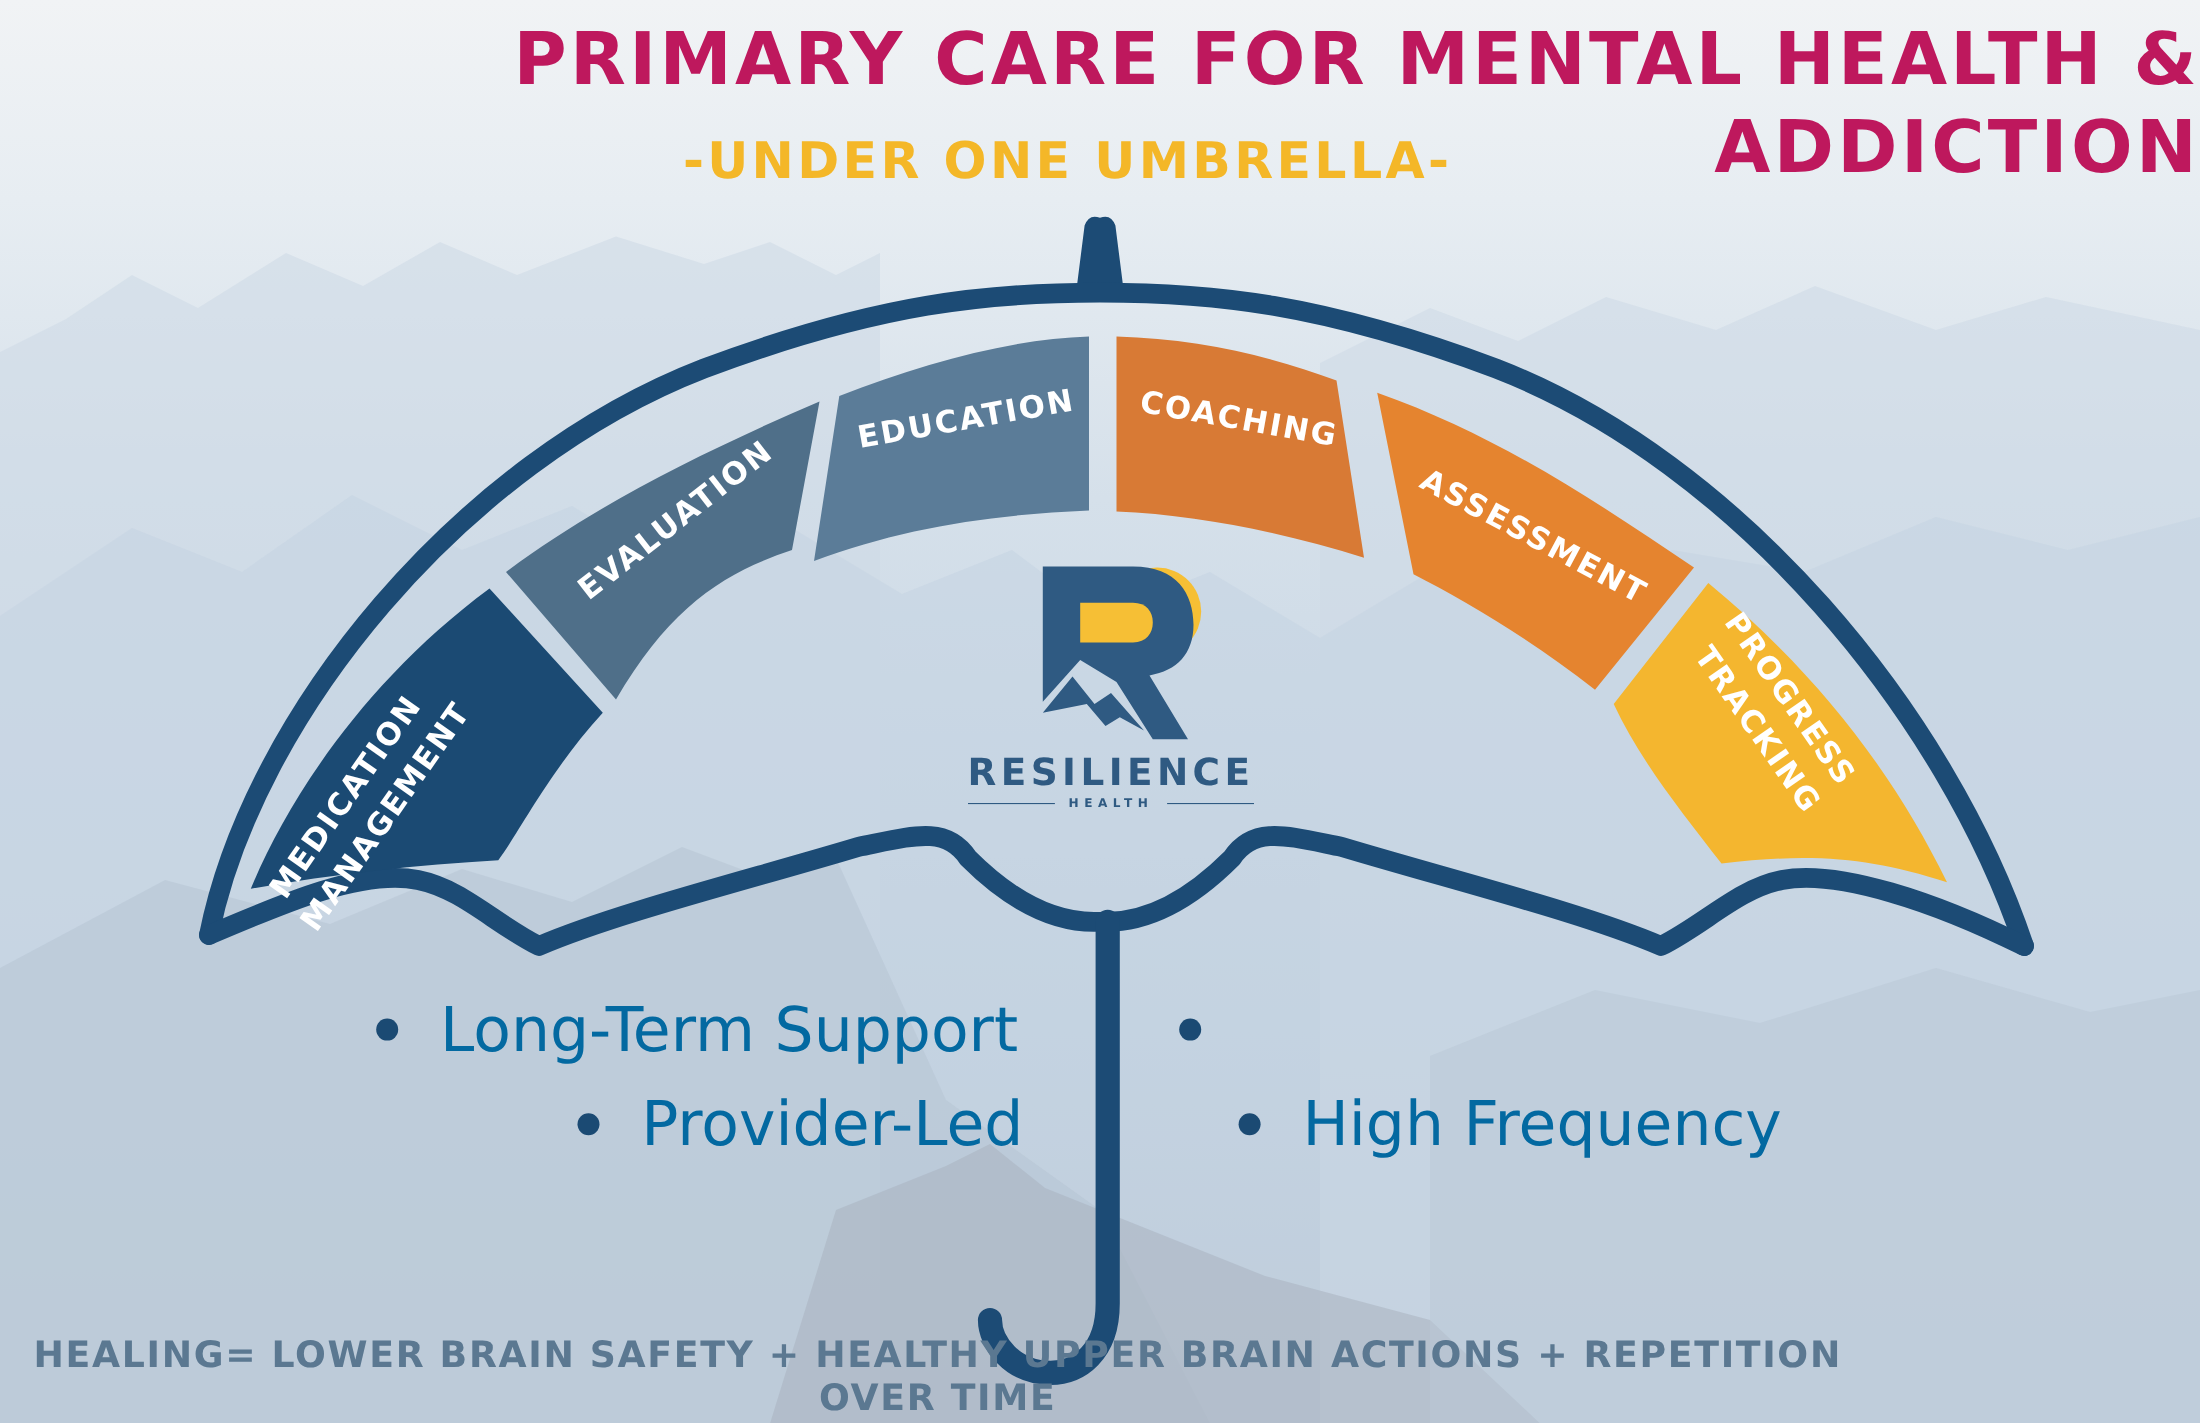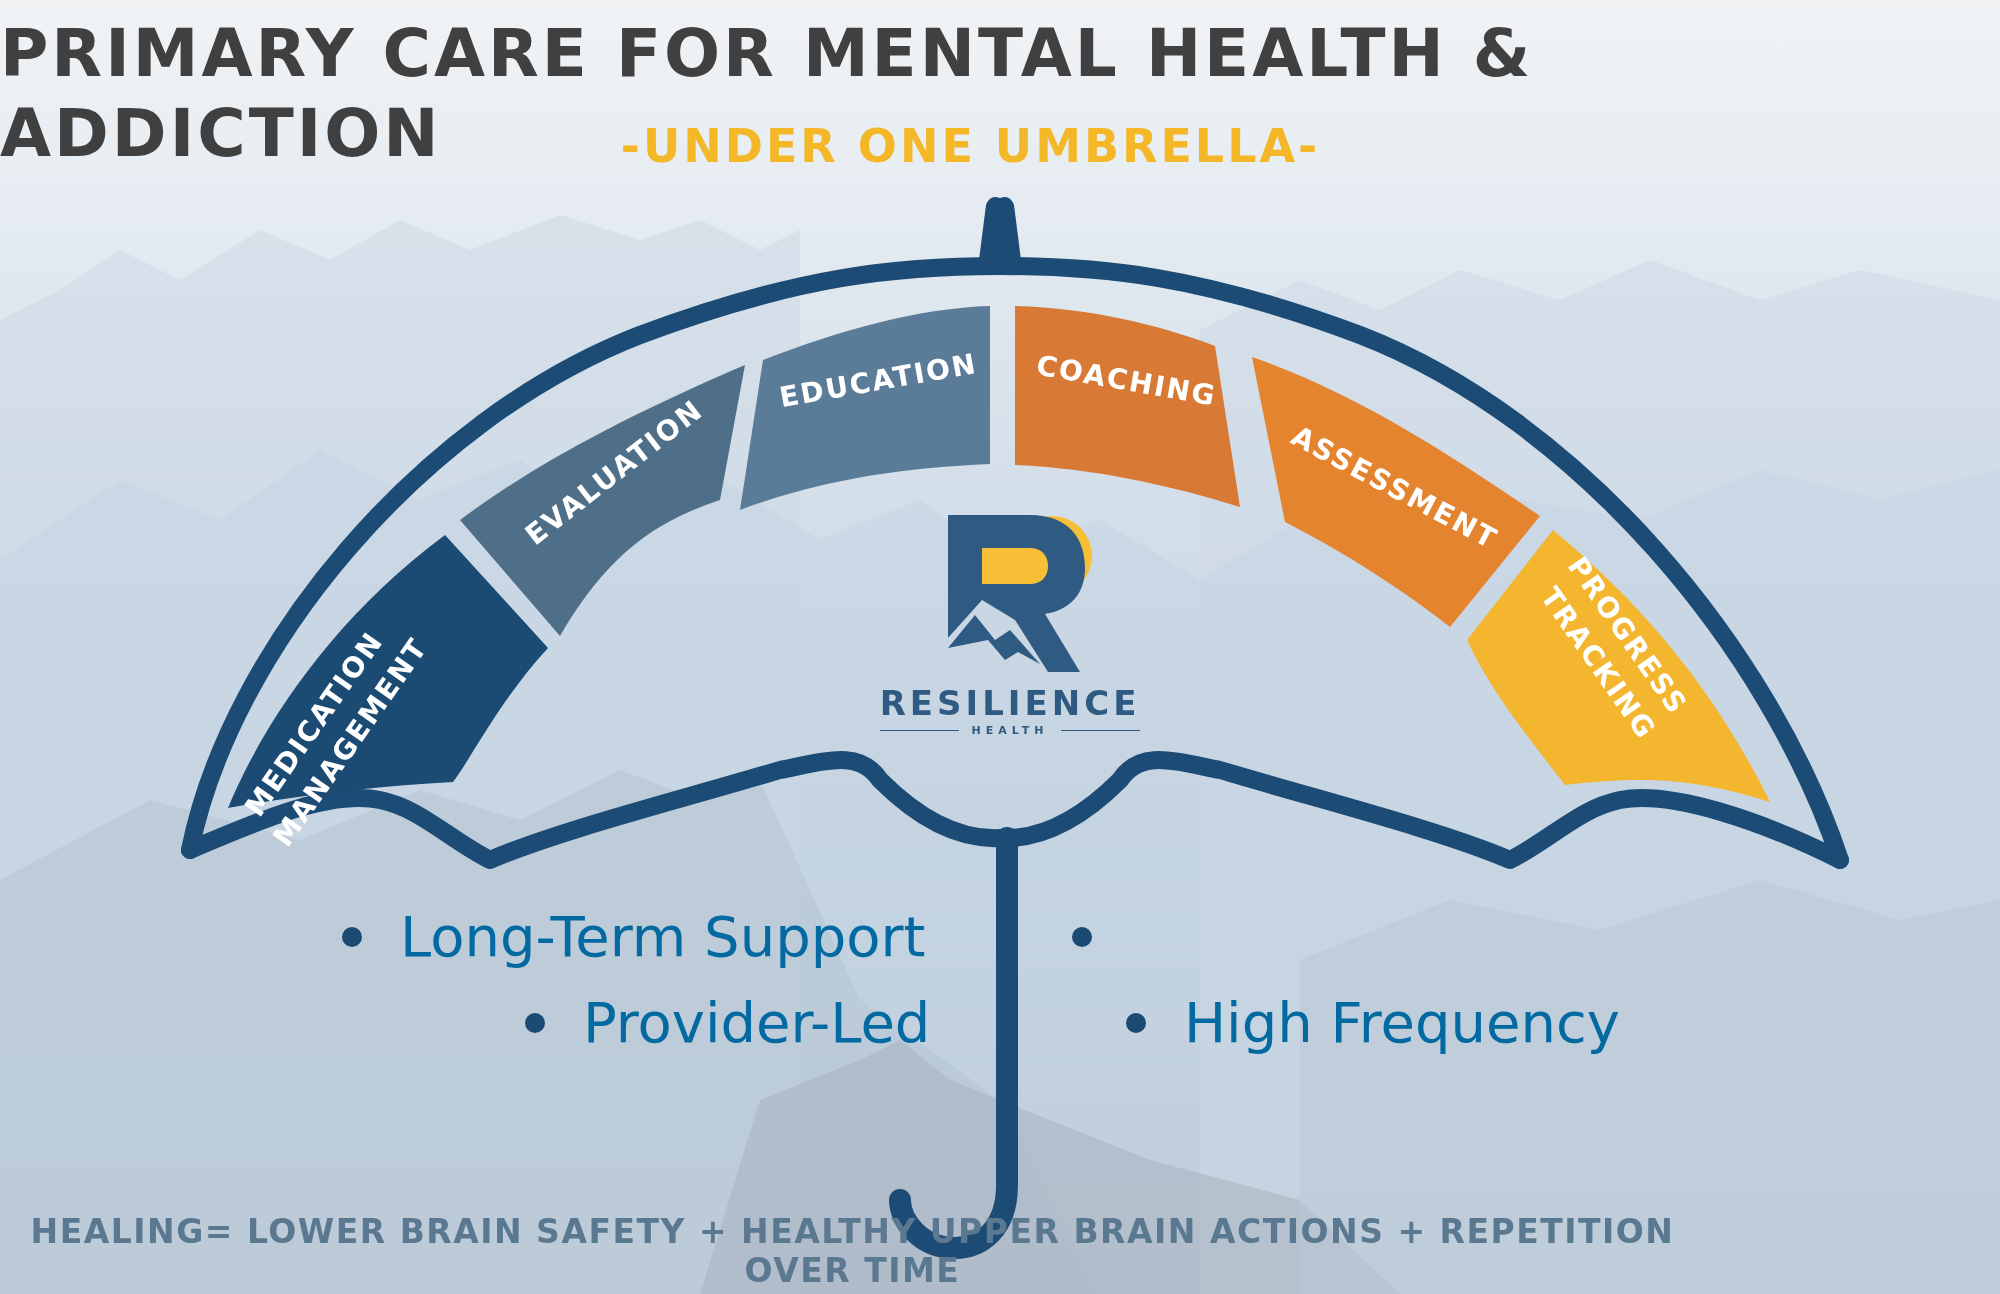--- a/index.html
+++ b/index.html
@@ -1,22 +1,22 @@
 <!DOCTYPE html>
 <html><head>
 <meta charset="utf-8">
 <style>
   html, body { margin: 0; padding: 0; }
   body { width: 2000px; height: 1294px; overflow: hidden; position: relative;
          font-family: "Liberation Sans", sans-serif; }
   .bg { position: absolute; inset: 0;
         background: linear-gradient(180deg, #f1f3f5 0%, #e7edf2 14%, #d5e0ea 35%, #c9d7e4 60%, #c0cfdd 80%, #b7c4d2 100%); }
   .mountains { position: absolute; inset: 0; }
-  .title { position: absolute; left: 0; top: 14px; width: 2000px; text-align: left;
-           color: #404040; font-family: "DejaVu Sans", sans-serif; font-weight: bold;
+  .title { position: absolute; left: 0; top: 14px; width: 2000px; text-align: right;
+           color: #be185d; font-family: "DejaVu Sans", sans-serif; font-weight: bold;
            font-size: 66px; letter-spacing: 3px; line-height: 80px; }
   .subtitle { position: absolute; left: 0; top: 118px; width: 1941px; text-align: center;
               color: #f4b728; font-family: "DejaVu Sans", sans-serif; font-weight: bold;
               font-size: 46px; letter-spacing: 3px; line-height: 56px; }
   .umbrella { position: absolute; left: 0; top: 0; }
   .seg-label { font-family: "DejaVu Sans", sans-serif; font-weight: bold; fill: #ffffff;
                font-size: 28px; letter-spacing: 2px; }
   .logo-name { position: absolute; left: 870px; top: 683px; width: 280px; text-align: center;
                color: #2f5a82; font-family: "DejaVu Sans", sans-serif; font-weight: bold;
                font-size: 34px; letter-spacing: 4px; }

